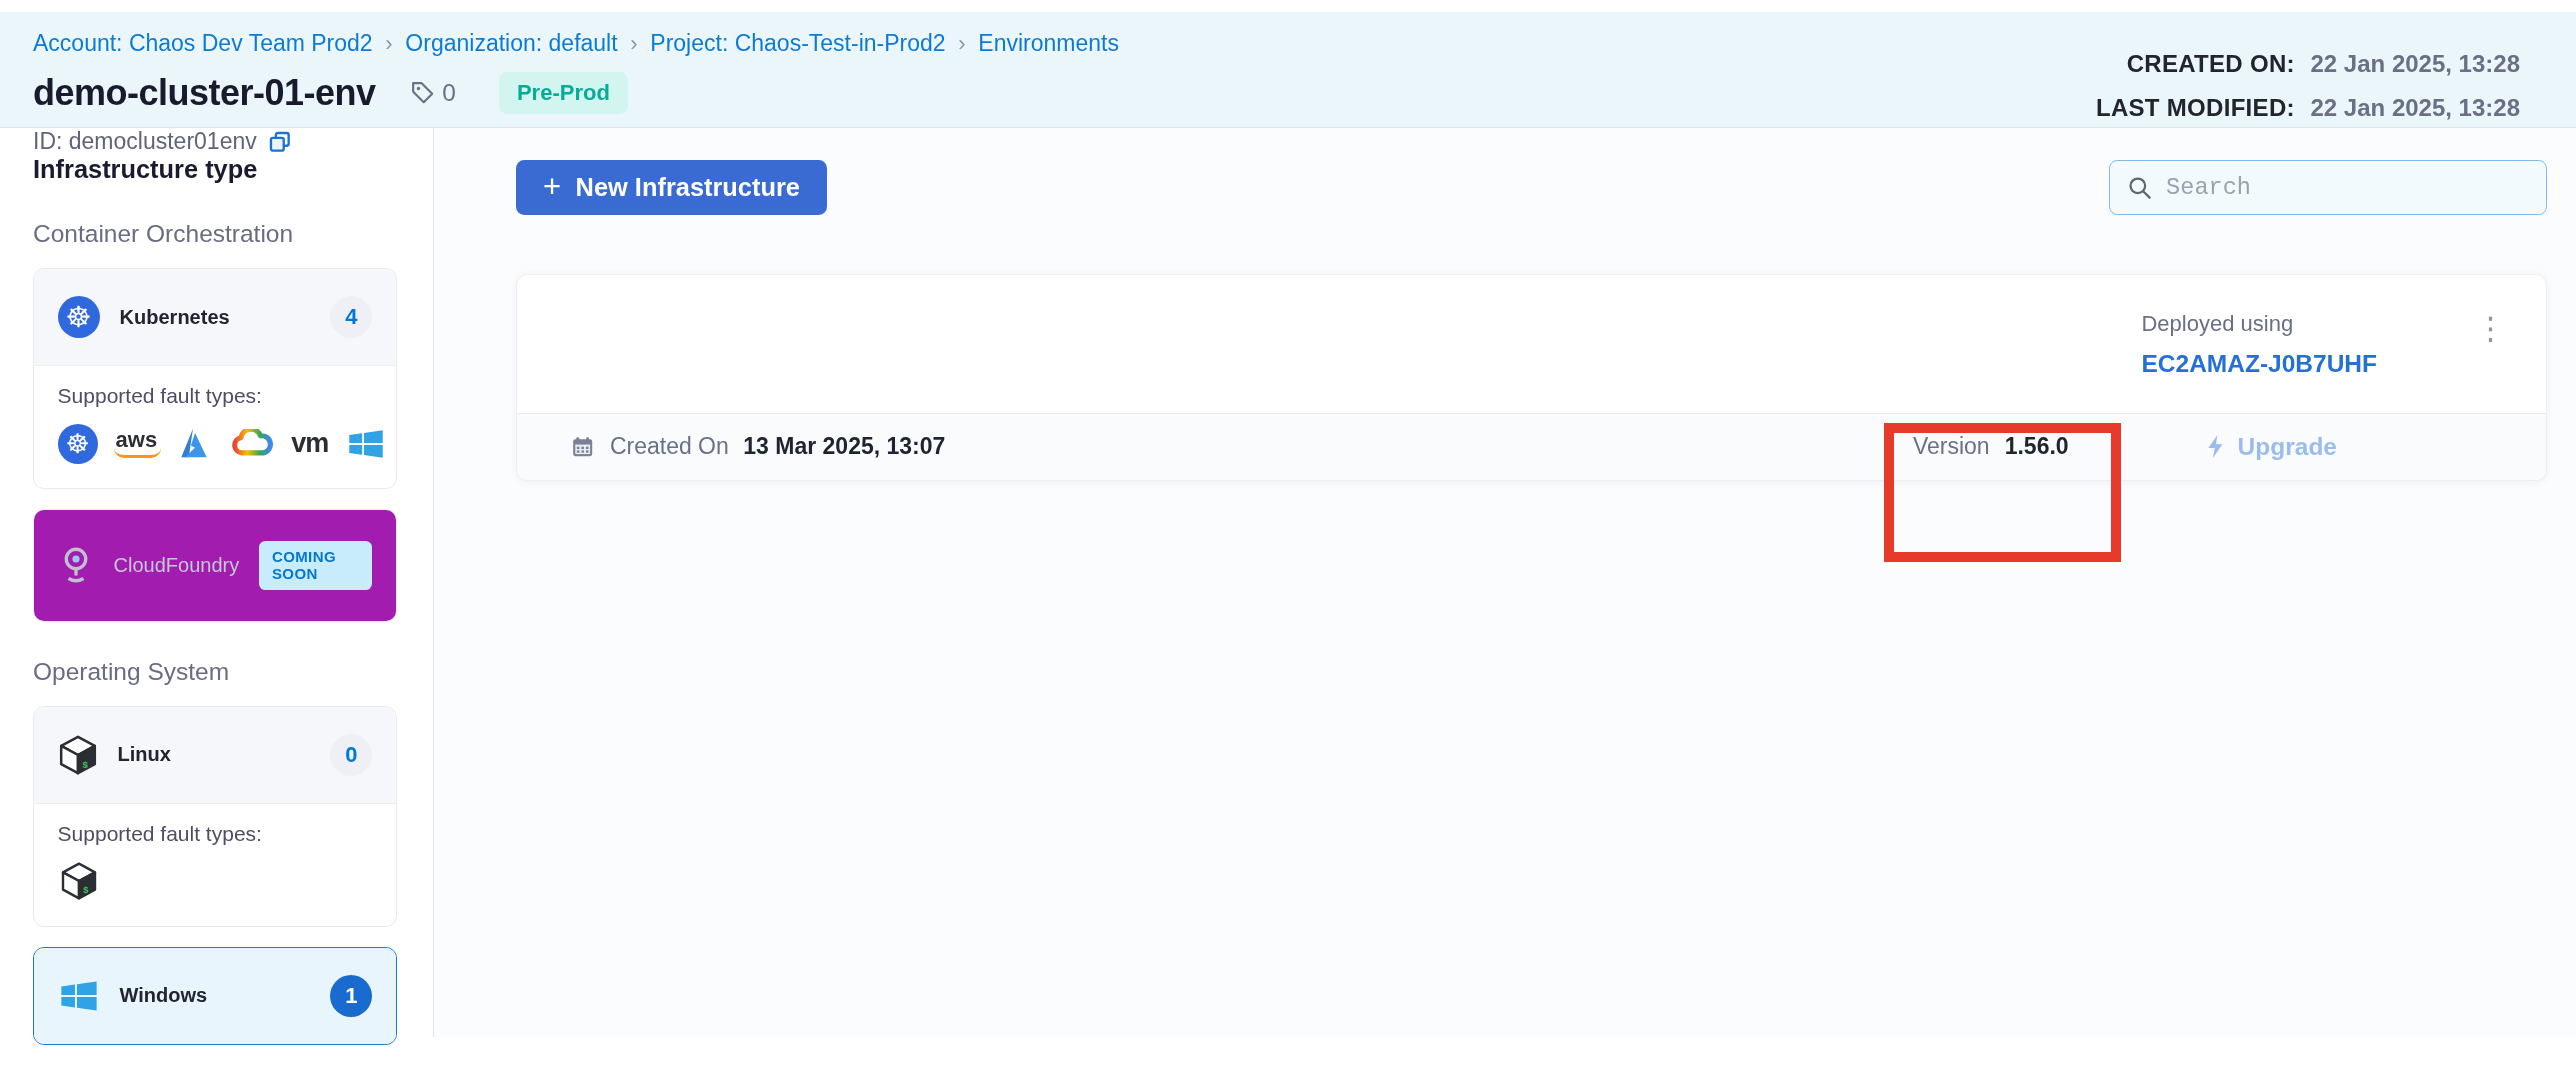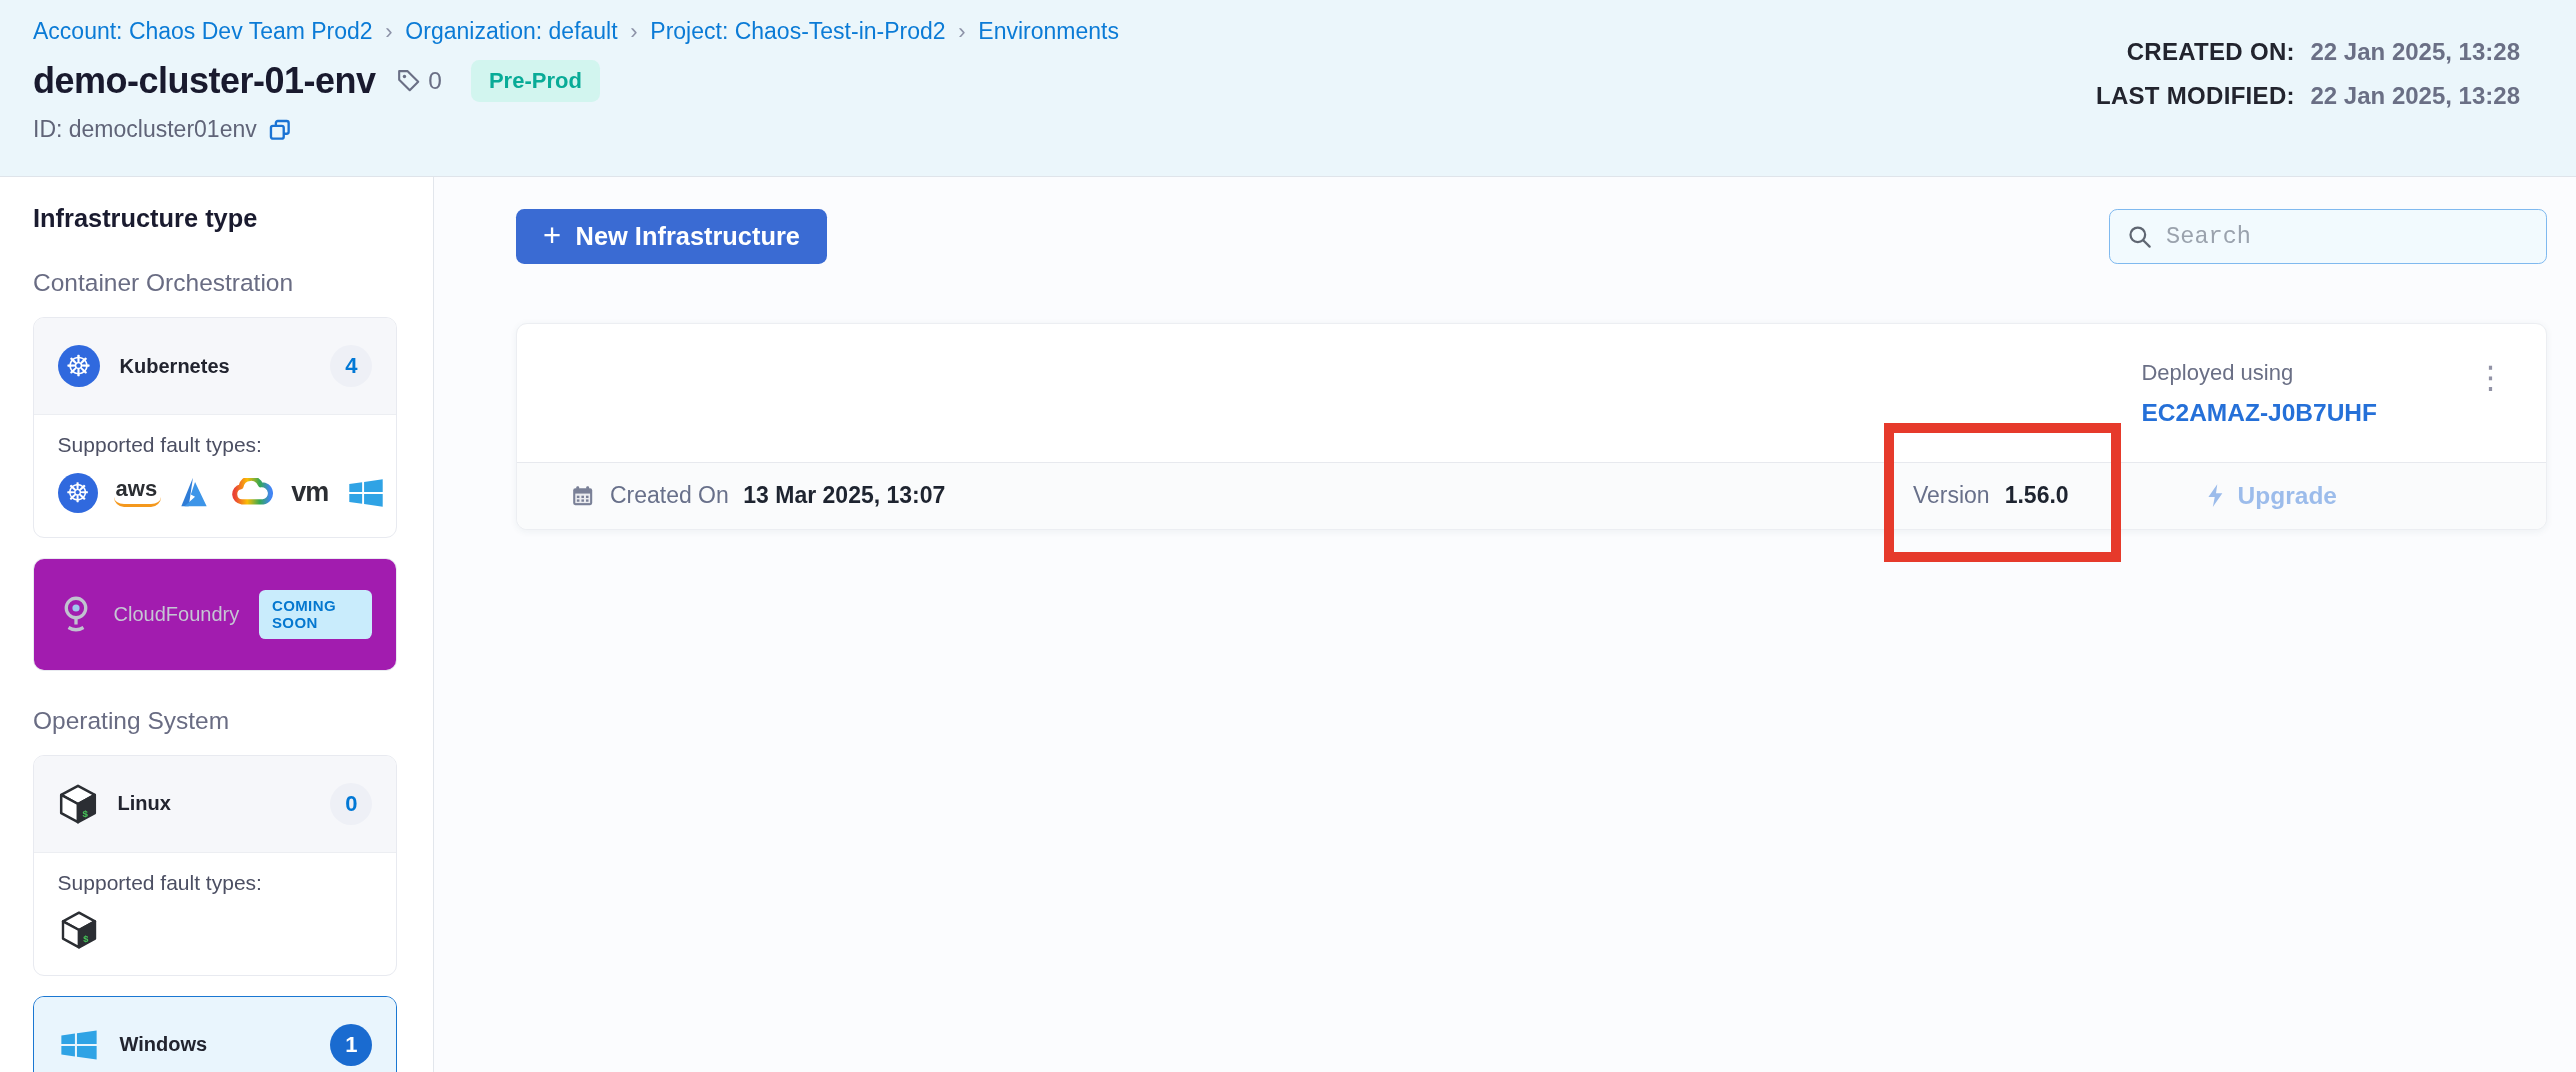--- a/index.html
+++ b/index.html
@@ -1,24 +1,24 @@
 <!DOCTYPE html>
 <html style="font-size:14.5px"><head>
 <meta charset="utf-8">
 <style>
   * { margin:0; padding:0; box-sizing:border-box; }
   html,body { width:2576px; height:1072px; overflow:hidden; }
   body { font-family:"Liberation Sans", sans-serif; background:#ffffff; color:#1e2030; position:relative; }
 
   
-  .page-header { height:177px; background:#ebf6fb; border-bottom:1.8px solid #dfe4ea; padding:18px 36px 0 33px; position:relative; }
+  .page-header { height:116px; background:#ebf6fb; border-bottom:1.8px solid #dfe4ea; padding:18px 36px 0 33px; position:relative;margin-top:12px; }
   .breadcrumb { display:flex; align-items:center; gap:12.7px; font-size:23px; }
   .breadcrumb a { color:#0b7bd6; text-decoration:none; cursor:pointer; }
   .crumb-sep { color:#8d93a8; font-size:22px; }
-  .title-row { display:flex; align-items:center; gap:20px; margin-top:14.5px; }
+  .title-row { display:flex; align-items:center; gap:34px; margin-top:14.5px; }
   .page-title { font-size:36px; font-weight:bold; color:#191a2e; letter-spacing:-0.5px; }
   .tag-wrap { display:flex; align-items:center; gap:7.3px; color:#6a6f85; font-size:24.5px; }
   .env-badge { background:#d2f5ef; color:#08ab97; font-size:22px; font-weight:bold; padding:8.2px 18px; border-radius:8.2px; margin-left:9px; }
   .id-row { display:flex; align-items:center; gap:11px; margin-top:14.5px; font-size:23px; color:#606478; }
   .dates { position:absolute; top:38px; right:56px; text-align:right; }
   .date-line { font-size:24px; margin-bottom:16.4px; }
   .date-line .lbl { font-weight:bold; color:#22242e; letter-spacing:0.3px; }
   .date-line .val { color:#6a6f85; font-weight:600; margin-left:9px; }
 
   

